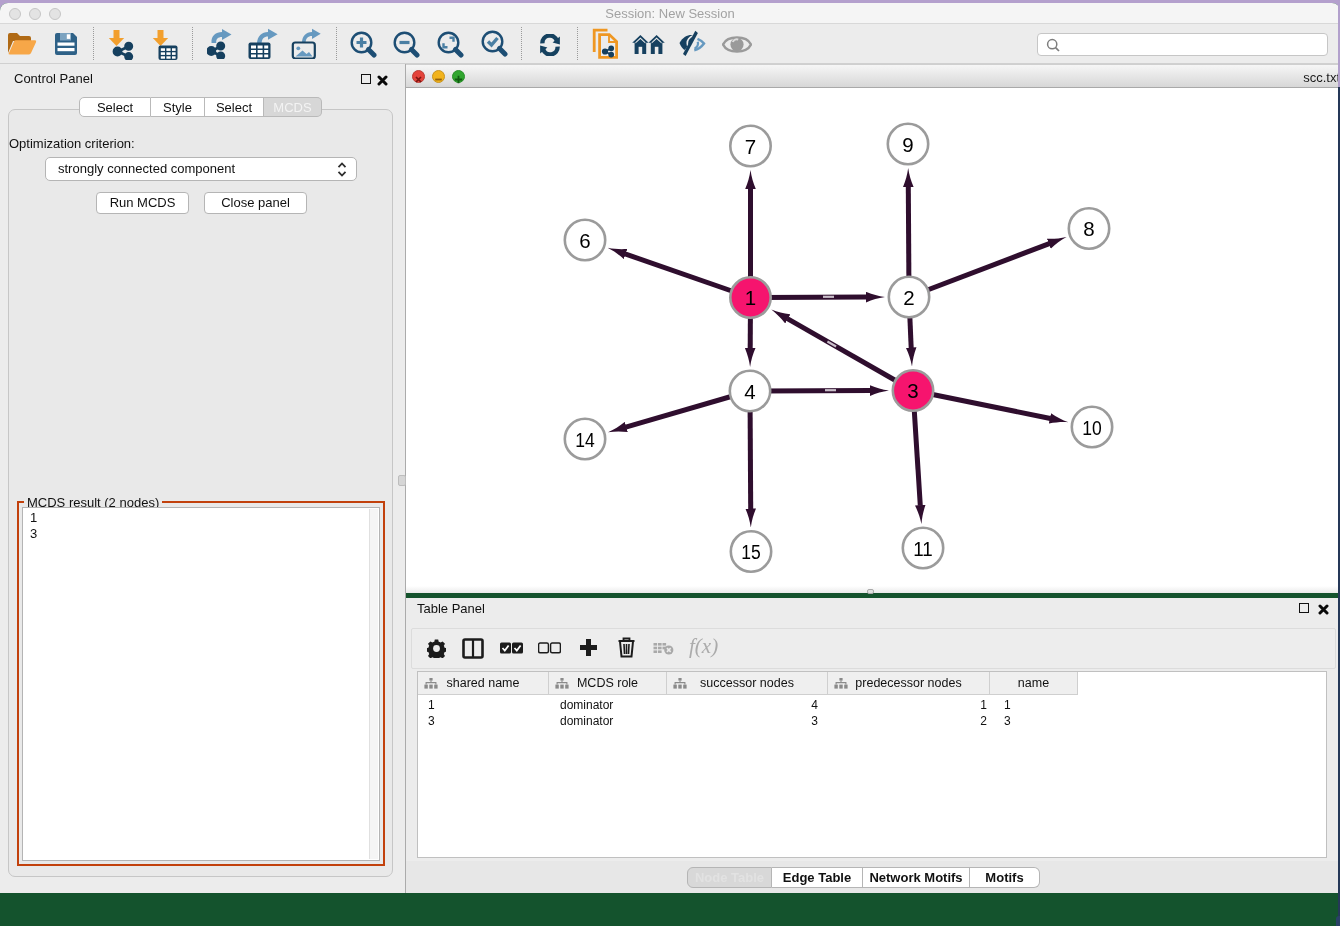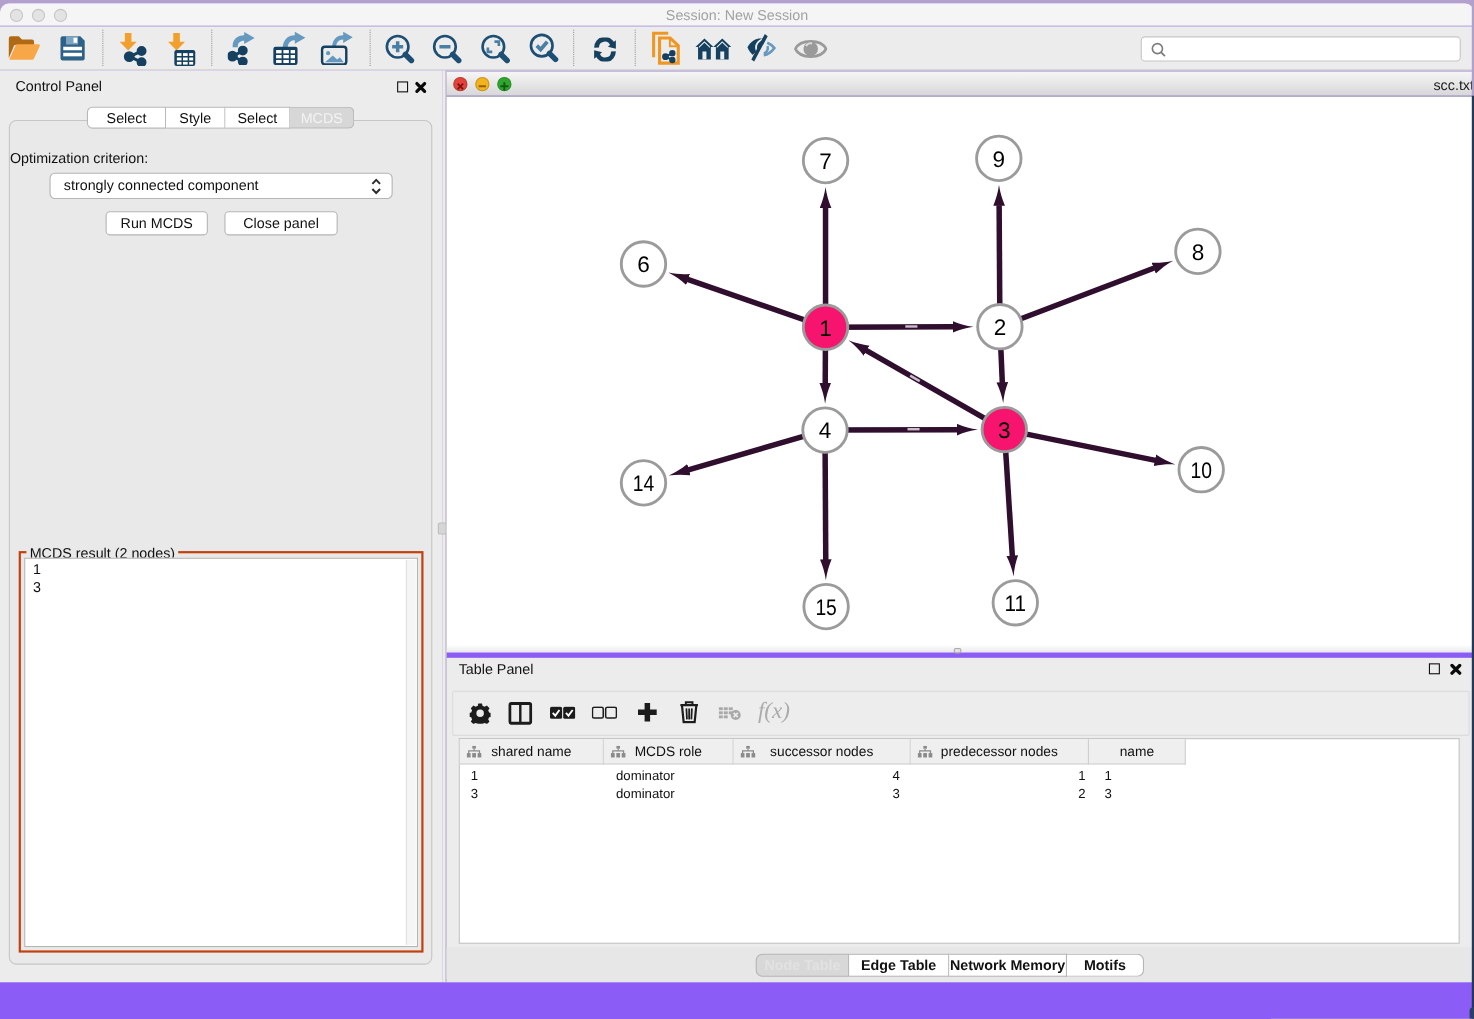--- a/index.html
+++ b/index.html
@@ -1,18 +1,18 @@
 <!DOCTYPE html>
 <html><head>
 <meta charset="utf-8">
 <style>
 *{margin:0;padding:0;box-sizing:border-box}
 html,body{width:1340px;height:926px;overflow:hidden;background:#b4a0cd;font-family:"Liberation Sans",sans-serif}
 .abs{position:absolute}
-#app{position:absolute;left:0;top:3px;width:1340px;height:923px;background:#8b5cf6;border-radius:8px 8px 0 0}
+#app{position:absolute;left:0;top:3px;width:1340px;height:923px;background:#14532d;border-radius:8px 8px 0 0}
 
 #titlebar{position:absolute;left:0;top:0;width:1340px;height:21px;background:#f5f5f5;border-radius:8px 8px 0 0;border-bottom:1px solid #d8d8d8}
 .tl{position:absolute;top:4.5px;width:12px;height:12px;border-radius:50%;background:#e3e3e3;border:1px solid #c6c6c6}
 #wtitle{position:absolute;top:3px;left:0;width:100%;text-align:center;font-size:13px;color:#a2a2a2}
 
 #toolbar{position:absolute;left:0;top:21px;width:1340px;height:40px;background:#ececec;border-bottom:1px solid #d0d0d0}
 .sep{position:absolute;top:3px;height:33px;width:0;border-left:1px dotted #9a9a9a}
 .ic{position:absolute}
 #search{position:absolute;left:1037px;top:9px;width:291px;height:23px;background:#fff;border:1px solid #c6c6c6;border-radius:4px}
 
@@ -441,21 +441,21 @@
       <div class="tcell" style="left:10px;top:41px">3</div>
       <div class="tcell" style="left:142px;top:41px">dominator</div>
       <div class="tcell" style="left:390px;top:41px;width:10px;text-align:right">3</div>
       <div class="tcell" style="left:559px;top:41px;width:10px;text-align:right">2</div>
       <div class="tcell" style="left:586px;top:41px">3</div>
     </div>
     <div style="position:absolute;left:0;top:263px;width:934px;height:32px;background:#e7e7e7"></div>
     <div id="btabs">
       <div class="btseg" style="width:85px;border-left:1px solid #b5b5b5;border-radius:6px 0 0 6px;background:#d8d8d8;color:#e2e2e2">Node Table</div>
       <div class="btseg" style="width:91px">Edge Table</div>
-      <div class="btseg" style="width:107px">Network Memory</div>
+      <div class="btseg" style="width:107px">Network Motifs</div>
       <div class="btseg" style="width:70px;border-radius:0 6px 6px 0">Motifs</div>
     </div>
   </div>
 
 </div>
 <div style="position:absolute;left:1338px;top:0;width:2px;height:87px;background:#b2a0cc;z-index:9"></div>
 <div style="position:absolute;left:1338px;top:87px;width:2px;height:839px;background:#253858;z-index:9"></div>
 <div style="position:absolute;left:1336px;top:916px;width:4px;height:10px;background:#2a4066;border-radius:3px 0 0 0;z-index:9"></div>
 
 </body></html>

